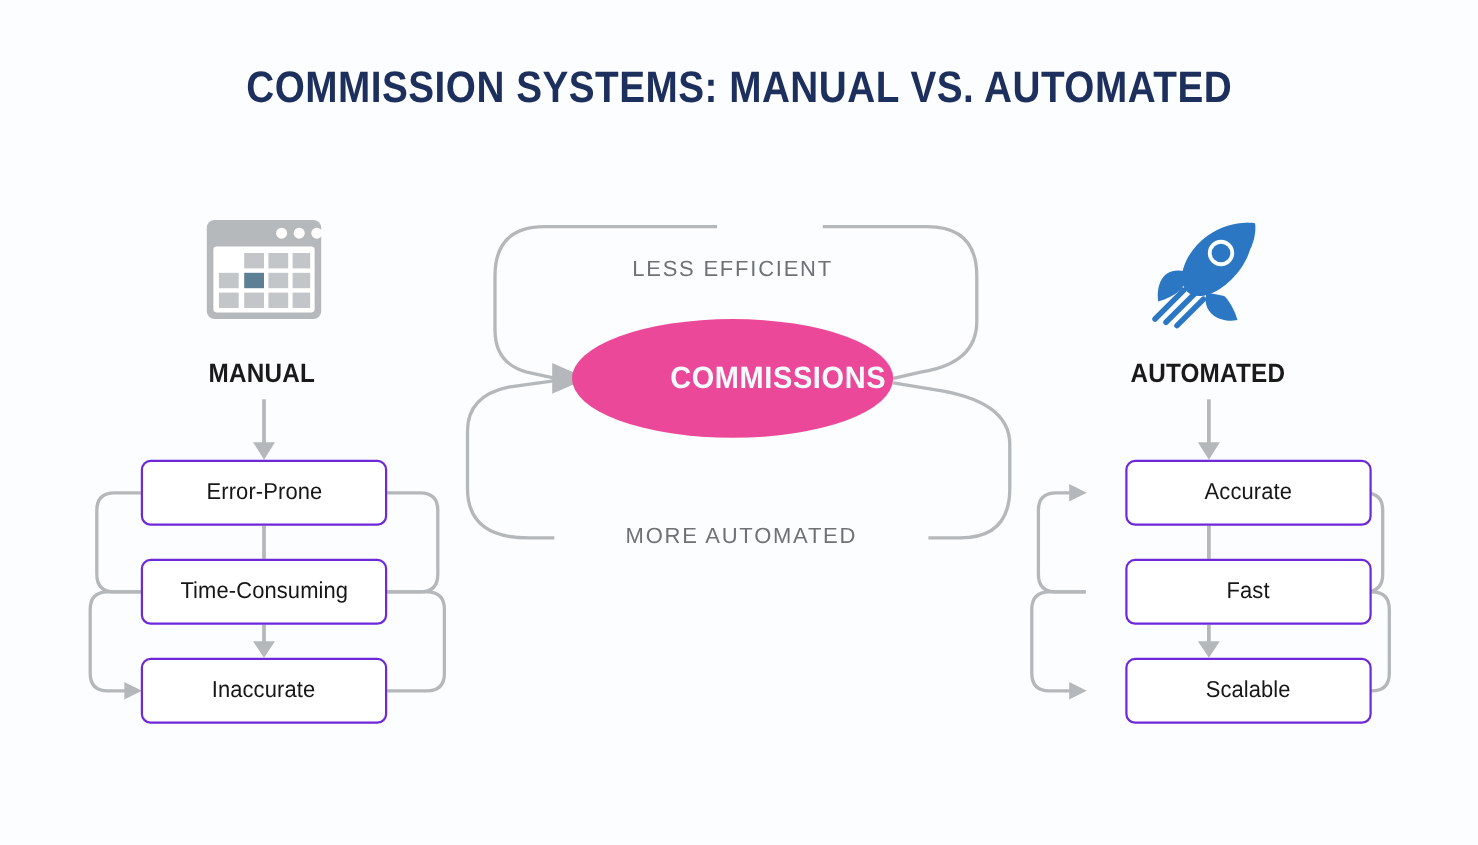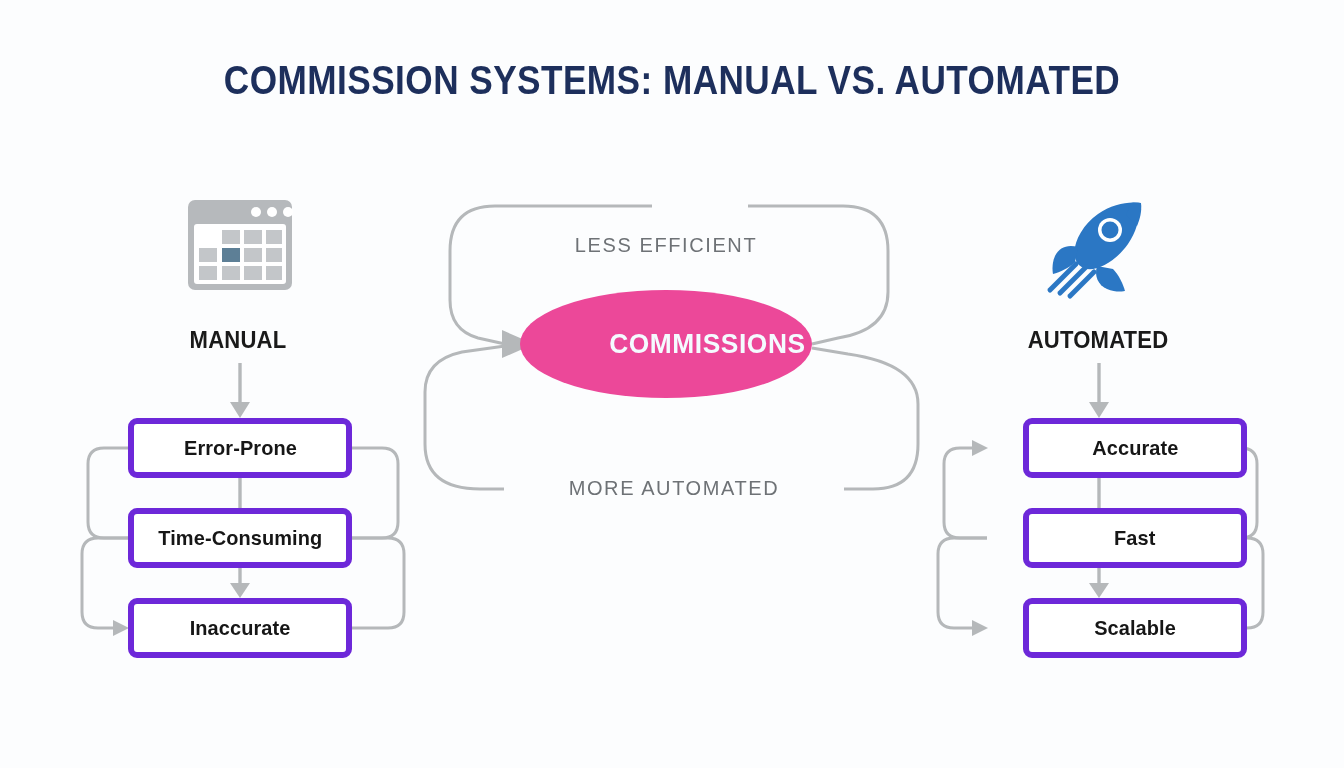--- a/index.html
+++ b/index.html
@@ -77,27 +77,27 @@
   #icon-manual    { left: 180px;  top: 192px; }
   #icon-automated { left: 1038px; top: 192px; }
 
   
   .node-box {
     position: absolute;
     width: 224px;
     height: 60px;
     box-sizing: border-box;
     background: #ffffff;
-    border: 6px solid #6d28d9;
+    border: 2px solid #6d28d9;
     border-radius: 9px;
     display: flex;
     align-items: center;
     justify-content: center;
     font-size: 21px;
-    font-weight: bold;
+    font-weight: normal;
     color: #161616;
     letter-spacing: 0.1px;
   }
   .node-box span { transform: scaleX(0.95); white-space: nowrap; }
 
   .left-col  .node-box { left: 128px; }
   .right-col .node-box { left: 987px; margin-left: 36px; }
   .row0 { top: 418px; }
   .row1 { top: 508px; }
   .row2 { top: 598px; }

